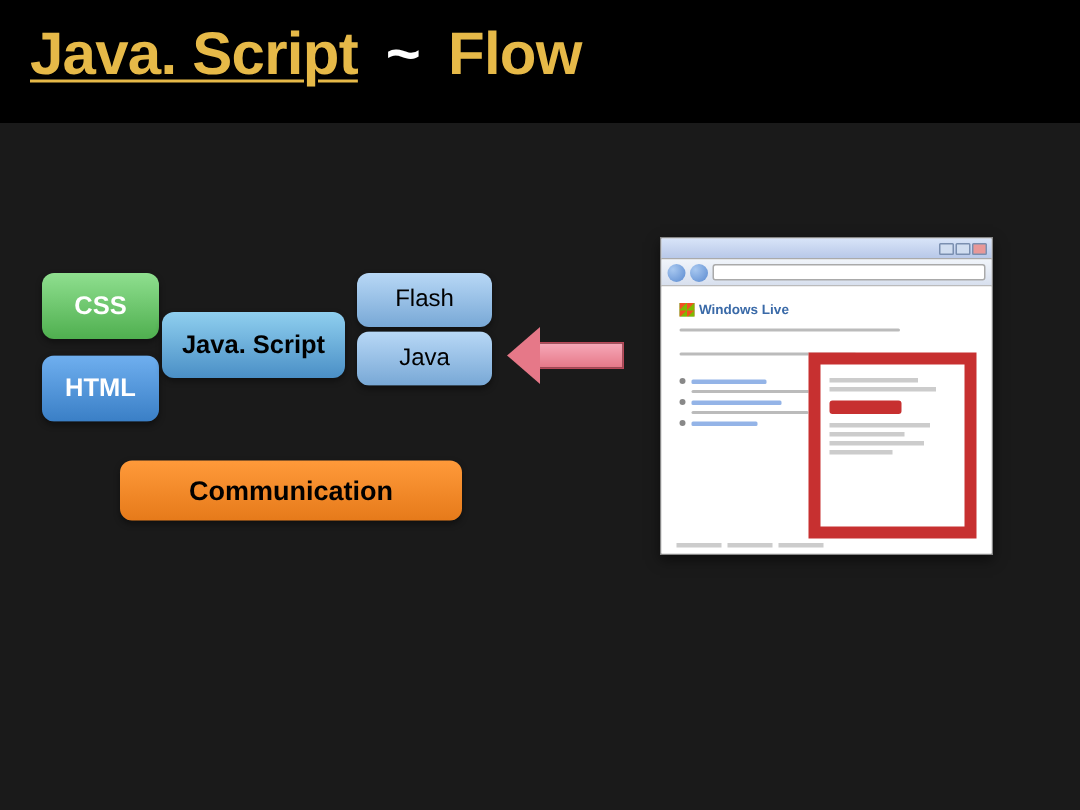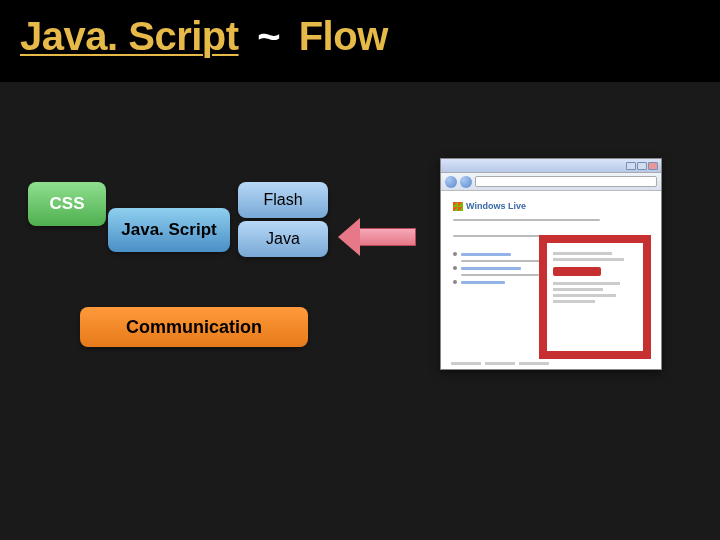--- a/index.html
+++ b/index.html
@@ -169,20 +169,21 @@
   <div class="title">
     <span class="t1">Java. Script</span>
     <span class="t2">~</span>
     <span class="t3">Flow</span>
   </div>
 </div>
 
 <div class="content">
 
   <div class="pill pill-css">CSS</div>
+  <div class="pill pill-html">HTML</div>
   <div class="pill pill-js">Java. Script</div>
   <div class="pill pill-flash">Flash</div>
   <div class="pill pill-java">Java</div>
   <div class="comm">Communication</div>
 
   <div class="arrow">
     <div class="arrow-body"></div>
     <div class="arrow-head"></div>
   </div>
 

